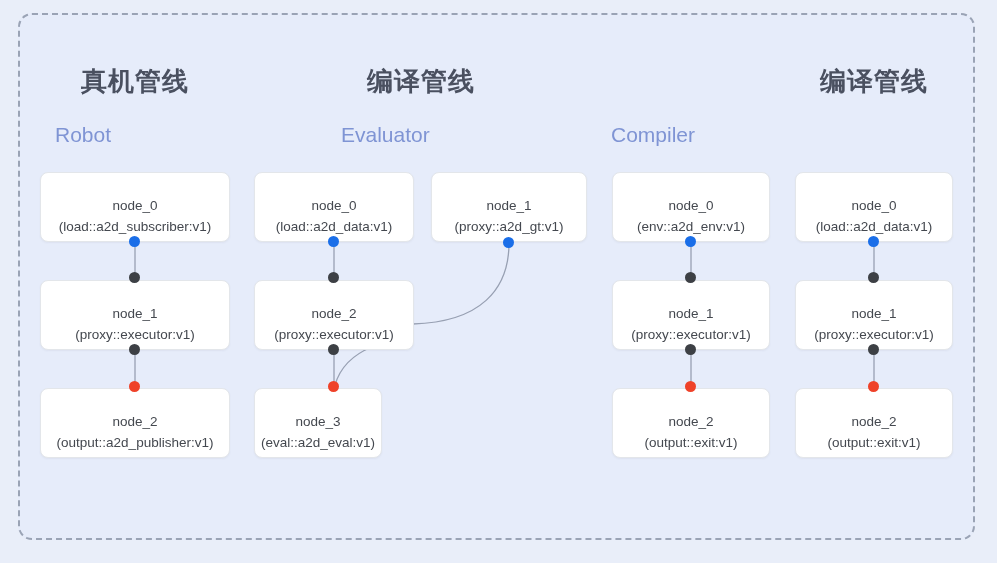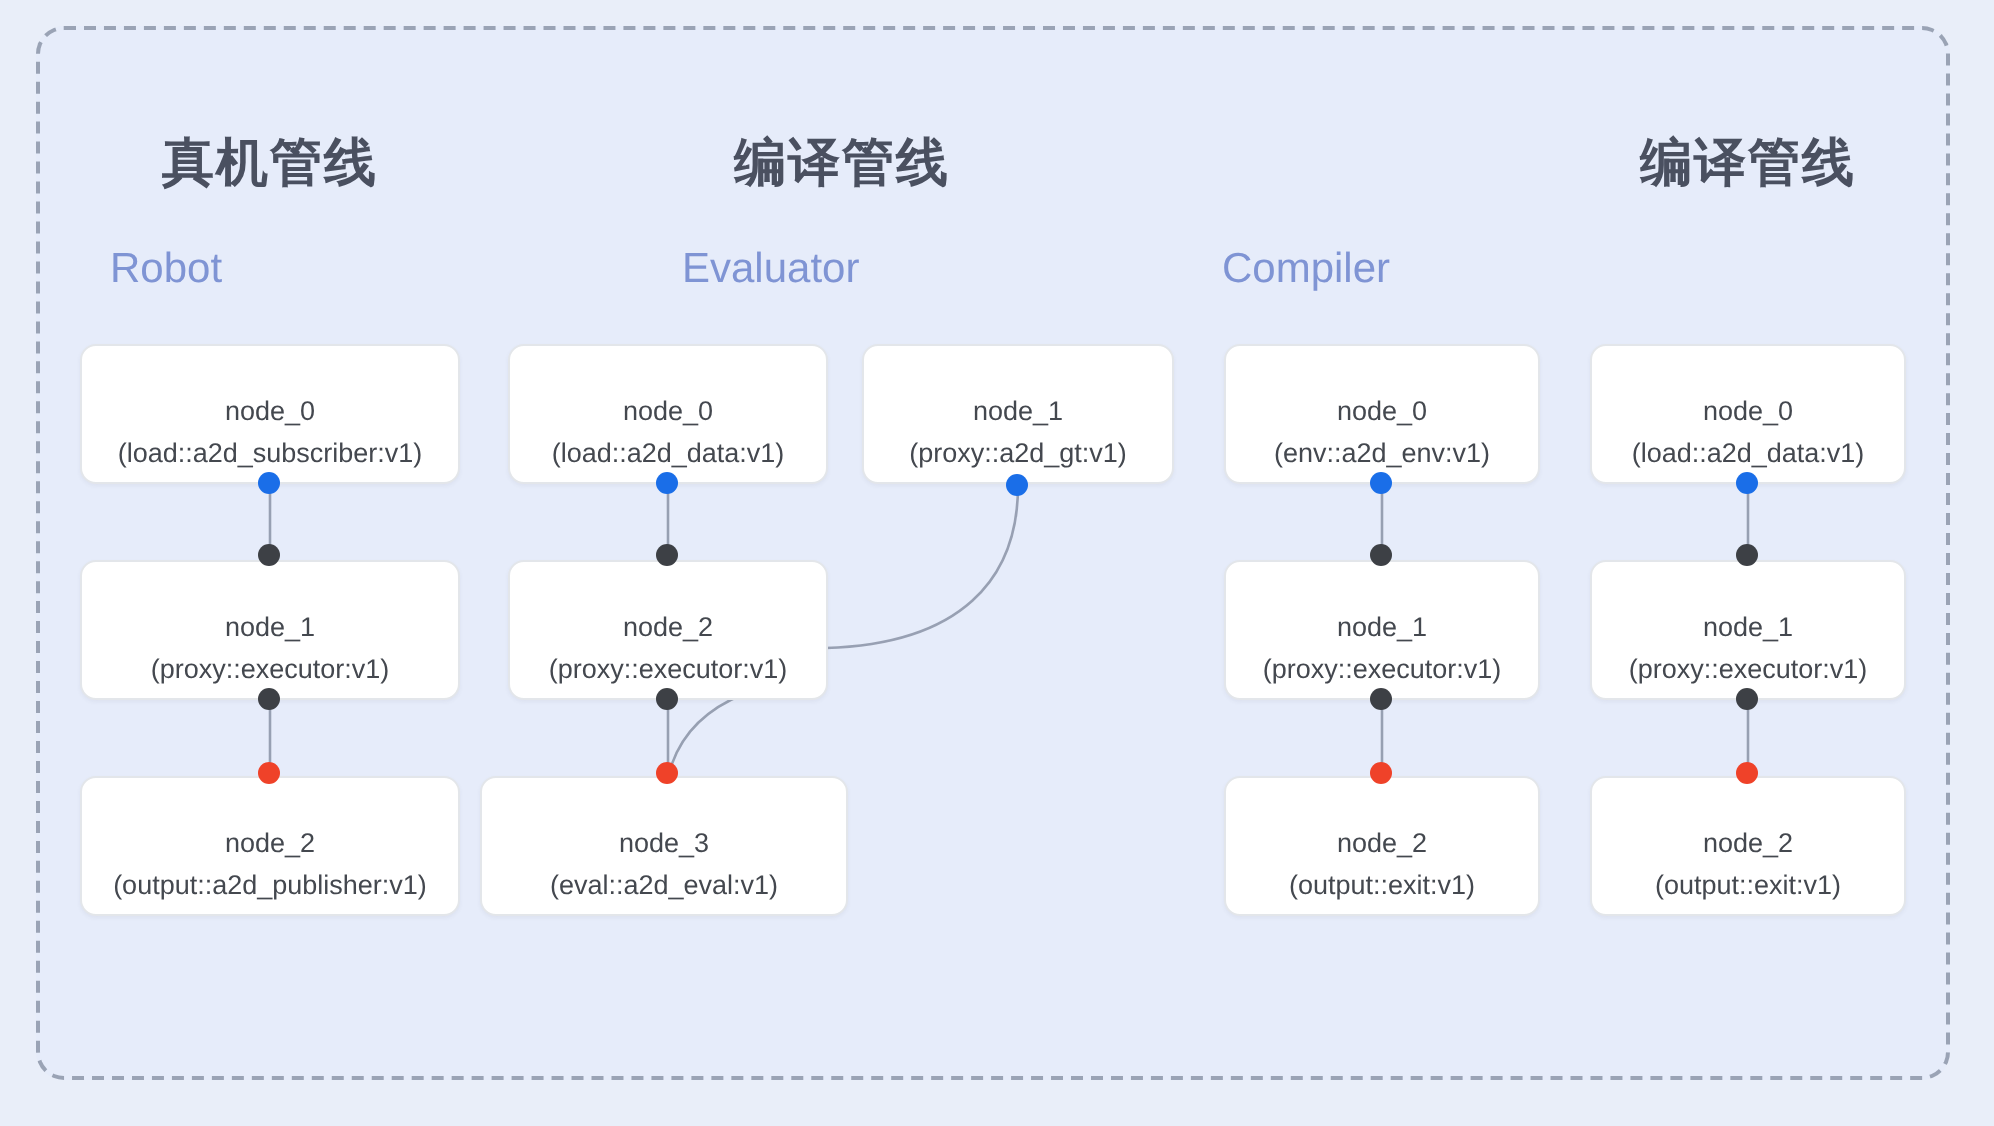--- a/index.html
+++ b/index.html
@@ -155,21 +155,21 @@
     <div class="node-type">(load::a2d_data:v1)</div>
   </div>
   <div class="node" style="left:431px; top:172px; width:156px; height:70px;">
     <div class="node-name">node_1</div>
     <div class="node-type">(proxy::a2d_gt:v1)</div>
   </div>
   <div class="node" style="left:254px; top:280px; width:160px; height:70px;">
     <div class="node-name">node_2</div>
     <div class="node-type">(proxy::executor:v1)</div>
   </div>
-  <div class="node" style="left:240px; top:388px; width:184px; height:70px;">
+  <div class="node" style="left:254px; top:388px; width:128px; height:70px;">
     <div class="node-name">node_3</div>
     <div class="node-type">(eval::a2d_eval:v1)</div>
   </div>
 
   <div class="node" style="left:612px; top:172px; width:158px; height:70px;">
     <div class="node-name">node_0</div>
     <div class="node-type">(env::a2d_env:v1)</div>
   </div>
   <div class="node" style="left:612px; top:280px; width:158px; height:70px;">
     <div class="node-name">node_1</div>

